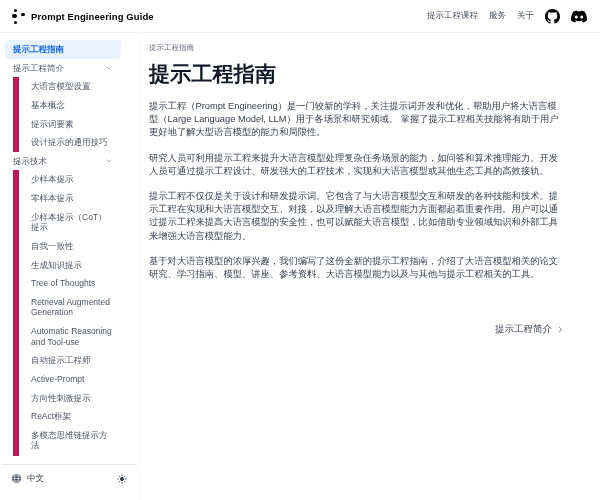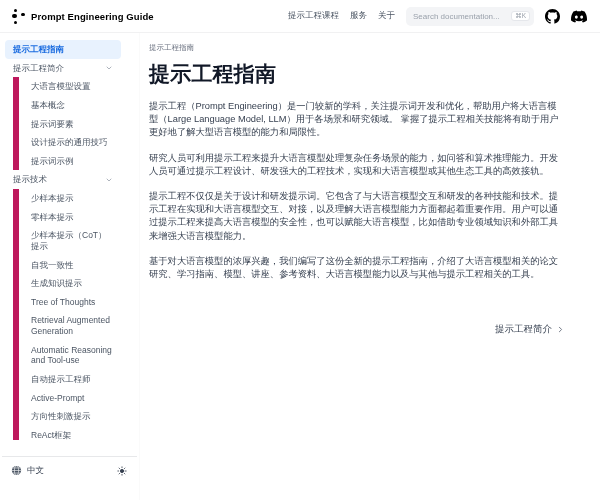--- a/index.html
+++ b/index.html
@@ -69,21 +69,21 @@
   }
   .side-item.active { background: #e8f2fe; color: #1a6ce0; font-weight: 600; }
   .folder { display: flex; align-items: center; justify-content: space-between; gap: 4px; }
   .folder .chev { display: flex; color: #9ca3af; flex: 0 0 auto; }
   .sub-list { list-style: none; margin: 0 0 0 8px; border-left: 6px solid #be185d; padding-left: 4px; }
   .sub-list .side-item { padding-left: 8px; }
 
   .side-footer {
     flex: 0 0 28px; border-top: 1px solid #e7e8ea;
     display: flex; align-items: center; justify-content: space-between;
-    padding: 0 10px 0 9px; margin: 16px 2px;
+    padding: 0 10px 0 9px; margin: 8px 2px;
   }
   .lang-switch { display: flex; align-items: center; gap: 5px; cursor: pointer; }
   .lang-label { font-size: 8.5px; color: #374151; }
   .theme-toggle { cursor: pointer; display: flex; color: #374151; }
 
   
   .main { flex: 1; min-width: 0; padding: 10px 35px 0 9px; }
   .breadcrumb { font-size: 7.5px; color: #6b7280; }
   .page-title { font-size: 21px; font-weight: 800; color: #111827; margin-top: 7px; letter-spacing: .2px; }
   .para { font-size: 9.3px; line-height: 1.42; color: #374151; margin-top: 12px; text-align: left; }
@@ -106,24 +106,20 @@
           <i class="d2"></i>
           <i class="d3"></i>
           <i class="d4"></i>
       </span>
       <span class="brand-name">Prompt Engineering Guide</span>
     </div>
     <div class="header-right">
       <span class="nav-link">提示工程课程</span>
       <span class="nav-link">服务</span>
       <span class="nav-link">关于</span>
-      <div class="search-box">
-        <input type="text" placeholder="Search documentation..." style="">
-        <span class="search-kbd">⌘K</span>
-      </div>
       <span class="icon-btn">
         <svg width="15" height="15" viewBox="0 0 16 16" fill="currentColor" aria-hidden="true">
           <path d="M8 0C3.58 0 0 3.58 0 8c0 3.54 2.29 6.53 5.47 7.59.4.07.55-.17.55-.38 0-.19-.01-.82-.01-1.49-2.01.37-2.53-.49-2.69-.94-.09-.23-.48-.94-.82-1.13-.28-.15-.68-.52-.01-.53.63-.01 1.08.58 1.23.82.72 1.21 1.87.87 2.33.66.07-.52.28-.87.51-1.07-1.78-.2-3.64-.89-3.64-3.95 0-.87.31-1.59.82-2.15-.08-.2-.36-1.02.08-2.12 0 0 .67-.21 2.2.82.64-.18 1.32-.27 2-.27s1.36.09 2 .27c1.53-1.04 2.2-.82 2.2-.82.44 1.1.16 1.92.08 2.12.51.56.82 1.27.82 2.15 0 3.07-1.87 3.75-3.65 3.95.29.25.54.73.54 1.48 0 1.07-.01 1.93-.01 2.2 0 .21.15.46.55.38A8.01 8.01 0 0 0 16 8c0-4.42-3.58-8-8-8z"></path>
         </svg>
       </span>
       <span class="icon-btn">
         <svg width="16" height="13" viewBox="0 0 127.14 96.36" fill="currentColor" aria-hidden="true">
           <path d="M107.7,8.07A105.15,105.15,0,0,0,81.47,0a72.06,72.06,0,0,0-3.36,6.83A97.68,97.68,0,0,0,49,6.83,72.37,72.37,0,0,0,45.64,0,105.89,105.89,0,0,0,19.39,8.09C2.79,32.65-1.71,56.6.54,80.21h0A105.73,105.73,0,0,0,32.71,96.36,77.7,77.7,0,0,0,39.6,85.25a68.42,68.42,0,0,1-10.85-5.18c.91-.66,1.8-1.34,2.66-2a75.57,75.57,0,0,0,64.32,0c.87.71,1.76,1.39,2.66,2a68.68,68.68,0,0,1-10.87,5.19,77,77,0,0,0,6.89,11.1A105.25,105.25,0,0,0,126.6,80.22h0C129.24,52.84,122.09,29.11,107.7,8.07ZM42.45,65.69C36.18,65.69,31,60,31,53s5-12.74,11.43-12.74S54,46,53.89,53,48.84,65.69,42.45,65.69Zm42.24,0C78.41,65.69,73.25,60,73.25,53s5-12.74,11.44-12.74S96.23,46,96.12,53,91.08,65.69,84.69,65.69Z"></path>
         </svg>
       </span>
@@ -142,21 +138,20 @@
             <svg width="8" height="8" viewBox="0 0 24 24" fill="none" stroke="currentColor" stroke-width="2.5" stroke-linecap="round" stroke-linejoin="round">
                 <path d="M6 9l6 6 6-6"></path>
               </svg>
           </span>
         </div>
         <ul class="sub-list">
           <li class="side-item">大语言模型设置</li>
           <li class="side-item">基本概念</li>
           <li class="side-item">提示词要素</li>
           <li class="side-item">设计提示的通用技巧</li>
-          <li class="side-item">提示词示例</li>
         </ul>
 
         <div class="side-item folder">
           <span>提示技术</span>
           <span class="chev">
             <svg width="8" height="8" viewBox="0 0 24 24" fill="none" stroke="currentColor" stroke-width="2.5" stroke-linecap="round" stroke-linejoin="round">
                 <path d="M6 9l6 6 6-6"></path>
               </svg>
           </span>
         </div>

